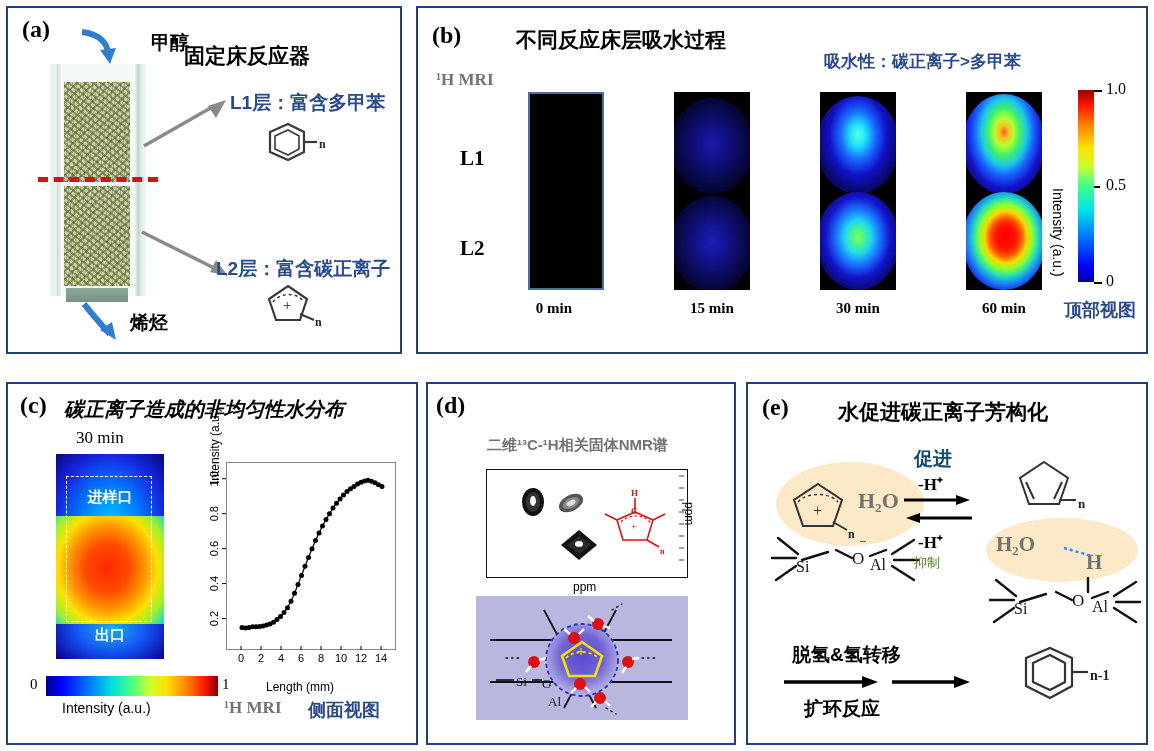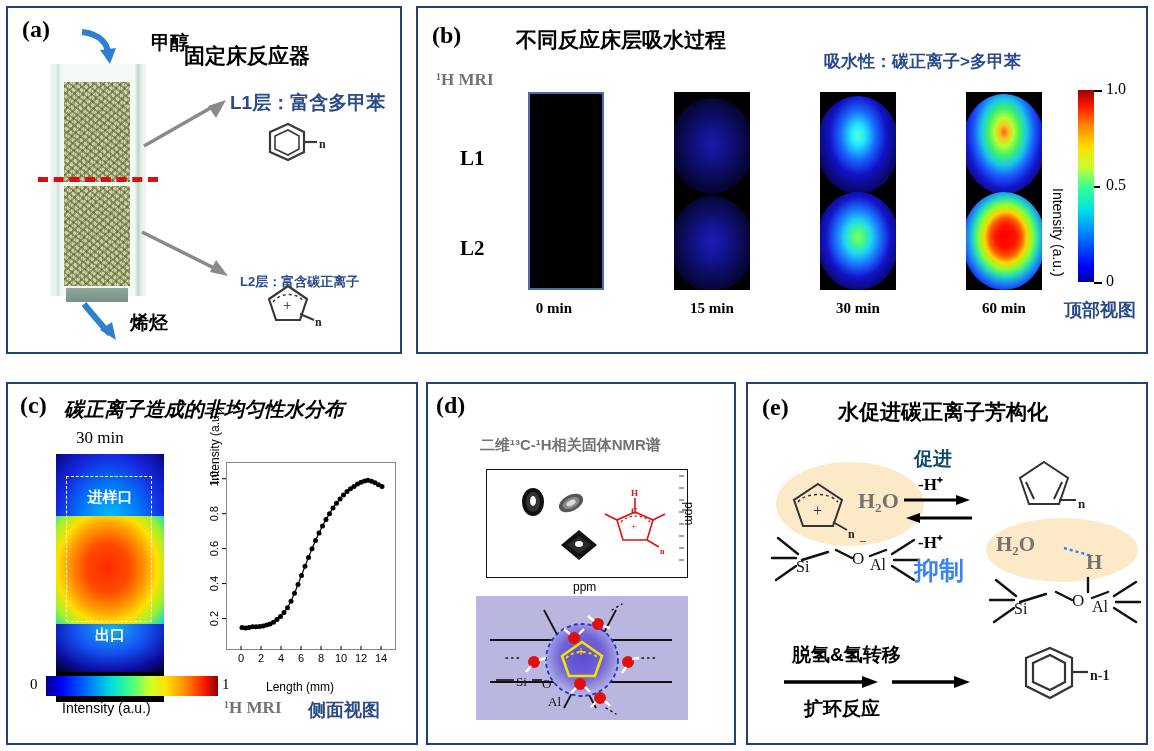--- a/index.html
+++ b/index.html
@@ -30,21 +30,21 @@
 
   
   #panelB{left:416px;top:6px;width:732px;height:348px;}
   .mri{position:absolute;top:84px;width:76px;height:198px;background:#000;overflow:hidden;}
   .mri.first{border:2px solid #4a6ea9;box-sizing:border-box;}
   .blob{position:absolute;border-radius:50%;}
   .tlabel{position:absolute;top:292px;font-family:"Liberation Serif",serif;font-weight:bold;font-size:15px;text-align:center;width:90px;}
 
   
   #panelC{left:6px;top:382px;width:412px;height:363px;}
-  .cmri{position:absolute;left:48px;top:70px;width:108px;height:248px;background:#000;overflow:hidden;}
+  .cmri{position:absolute;left:48px;top:70px;width:108px;height:205px;background:#000;overflow:hidden;}
   .cbar2{position:absolute;left:38px;top:292px;width:172px;height:20px;
      background:linear-gradient(90deg,#00008c 0%,#0000ff 9%,#0070ff 24%,#00dede 38%,#48ff80 50%,#ccff2a 60%,#ffe000 70%,#ff8400 82%,#ff1800 92%,#8f0000 100%);}
   .plotbox{position:absolute;left:218px;top:78px;width:168px;height:186px;border:1px solid #888;background:#fff;}
 
   
   #panelD{left:426px;top:382px;width:310px;height:363px;}
   .nmrbox{position:absolute;left:58px;top:85px;width:200px;height:107px;border:1px solid #111;background:#fff;}
   .zeobox{position:absolute;left:48px;top:212px;width:212px;height:124px;background:#b9b7e0;}
 
   
@@ -80,21 +80,21 @@
     <polygon points="12,12 30,4 46,12 46,32 30,40 12,32" fill="none" stroke="#3a3a3a" stroke-width="2.2"></polygon>
     <polygon points="17,16 30,10 41,16 41,29 30,35 17,29" fill="none" stroke="#3a3a3a" stroke-width="1.6"></polygon>
     <line x1="46" y1="22" x2="59" y2="22" stroke="#3a3a3a" stroke-width="2.2"></line>
     <text x="61" y="28" font-family="Liberation Serif, serif" font-size="12" font-weight="bold" fill="#222">n</text>
   </svg>
 
   <svg class="abs" style="left:128px;top:218px;" width="98" height="58">
     <line x1="6" y1="6" x2="78" y2="42" stroke="#8a8a8a" stroke-width="3.5"></line>
     <path d="M92 50 L74 46 L80 34 Z" fill="#8a8a8a"></path>
   </svg>
-  <div class="abs nw bluetext" style="left:232px;top:248px;font-size:13px;margin-top:17px;">L2层：富含碳正离子</div>
+  <div class="abs nw bluetext" style="left:208px;top:248px;font-size:19px;">L2层：富含碳正离子</div>
   <svg class="abs" style="left:250px;top:272px;" width="76" height="52">
     <polygon points="30,6 49,19 42,40 18,40 11,19" fill="none" stroke="#3a3a3a" stroke-width="2.2"></polygon>
     <path d="M15 22 C 22 12, 40 12, 46 22" fill="none" stroke="#3a3a3a" stroke-width="1.5" stroke-dasharray="3,3"></path>
     <text x="25" y="30" font-family="Liberation Serif, serif" font-size="15" fill="#222">+</text>
     <line x1="42" y1="34" x2="56" y2="40" stroke="#3a3a3a" stroke-width="2"></line>
     <text x="57" y="46" font-family="Liberation Serif, serif" font-size="12" font-weight="bold" fill="#222">n</text>
   </svg>
 
   <svg class="abs" style="left:72px;top:292px;" width="48" height="42">
     <path d="M4 4 C 14 16, 22 26, 30 34" stroke="#2f7fd0" stroke-width="6" fill="none"></path>
@@ -242,21 +242,21 @@
       <text x="30" y="94.63157894736842" transform="rotate(-90 30 94.63157894736842)" text-anchor="middle" font-family="Liberation Sans, sans-serif" font-size="11">0.6</text>
       <line x1="38" y1="59.68421052631578" x2="34" y2="59.68421052631578" stroke="#000" stroke-width="1"></line>
       <text x="30" y="59.68421052631578" transform="rotate(-90 30 59.68421052631578)" text-anchor="middle" font-family="Liberation Sans, sans-serif" font-size="11">0.8</text>
       <line x1="38" y1="24.73684210526318" x2="34" y2="24.73684210526318" stroke="#000" stroke-width="1"></line>
       <text x="30" y="24.73684210526318" transform="rotate(-90 30 24.73684210526318)" text-anchor="middle" font-family="Liberation Sans, sans-serif" font-size="11">1.0</text>
     </svg>
 </div>
 
 <div class="panel" id="panelD">
   <div class="ptag" style="left:8px;top:8px;">(d)</div>
-  <div class="abs nw redtext" style="left:52px;top:52px;font-size:15px;">二维¹³C-¹H相关固体NMR谱</div>
+  <div class="abs nw redtext" style="left:59px;top:52px;font-size:15px;">二维¹³C-¹H相关固体NMR谱</div>
 
   <div class="nmrbox">
     <svg width="198" height="105">
       <g>
         <ellipse cx="46" cy="32" rx="11" ry="14" fill="#111"></ellipse>
         <ellipse cx="46" cy="32" rx="7" ry="10" fill="#333"></ellipse>
         <ellipse cx="46" cy="31" rx="3" ry="5" fill="#fff"></ellipse>
       </g>
       <g transform="rotate(-28 84 33)">
         <ellipse cx="84" cy="33" rx="13" ry="8" fill="#555"></ellipse>
@@ -390,21 +390,21 @@
 
   <div class="abs nw" style="left:166px;top:62px;font-size:19px;font-weight:bold;color:#0c4a6e;">促进</div>
   <div class="abs nw serif" style="left:170px;top:88px;font-size:17px;font-weight:bold;">-H⁺</div>
   <svg class="abs" style="left:154px;top:110px;" width="72" height="34">
     <line x1="2" y1="6" x2="58" y2="6" stroke="#000" stroke-width="3"></line>
     <polygon points="68,6 54,1 54,11" fill="#000"></polygon>
     <line x1="14" y1="24" x2="70" y2="24" stroke="#000" stroke-width="3"></line>
     <polygon points="4,24 18,19 18,29" fill="#000"></polygon>
   </svg>
   <div class="abs nw serif" style="left:170px;top:146px;font-size:17px;font-weight:bold;">-H⁺</div>
-  <div class="abs nw" style="left:166px;top:170px;font-size:25px;font-weight:bold;color:#3b82f6;">抑制</div>
+  <div class="abs nw" style="left:166px;top:170px;font-size:13px;font-weight:normal;color:#4d7c0f;">抑制</div>
 
   <svg class="abs" style="left:258px;top:72px;" width="120" height="62">
     <g stroke="#333" stroke-width="2" fill="none">
       <polygon points="38,6 62,22 53,48 23,48 14,22"></polygon>
       <line x1="20" y1="26" x2="28" y2="43"></line>
       <line x1="56" y1="26" x2="48" y2="43"></line>
       <line x1="53" y1="44" x2="70" y2="44"></line>
     </g>
     <text x="72" y="52" font-family="Liberation Serif, serif" font-size="13" font-weight="bold" fill="#222">n</text>
   </svg>

